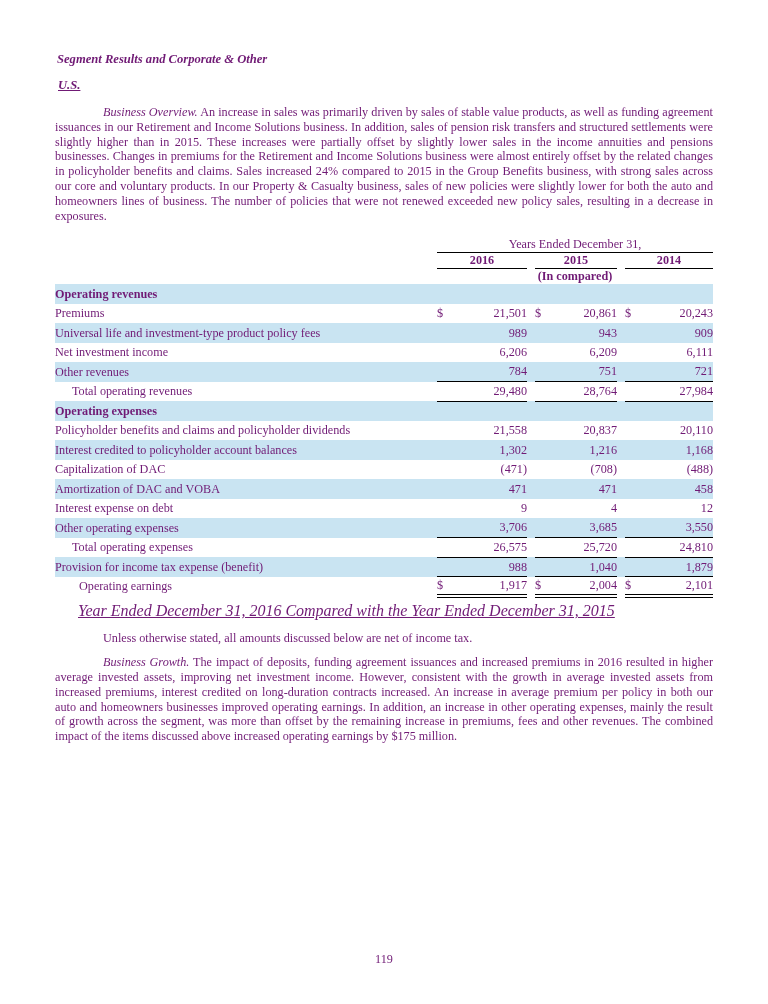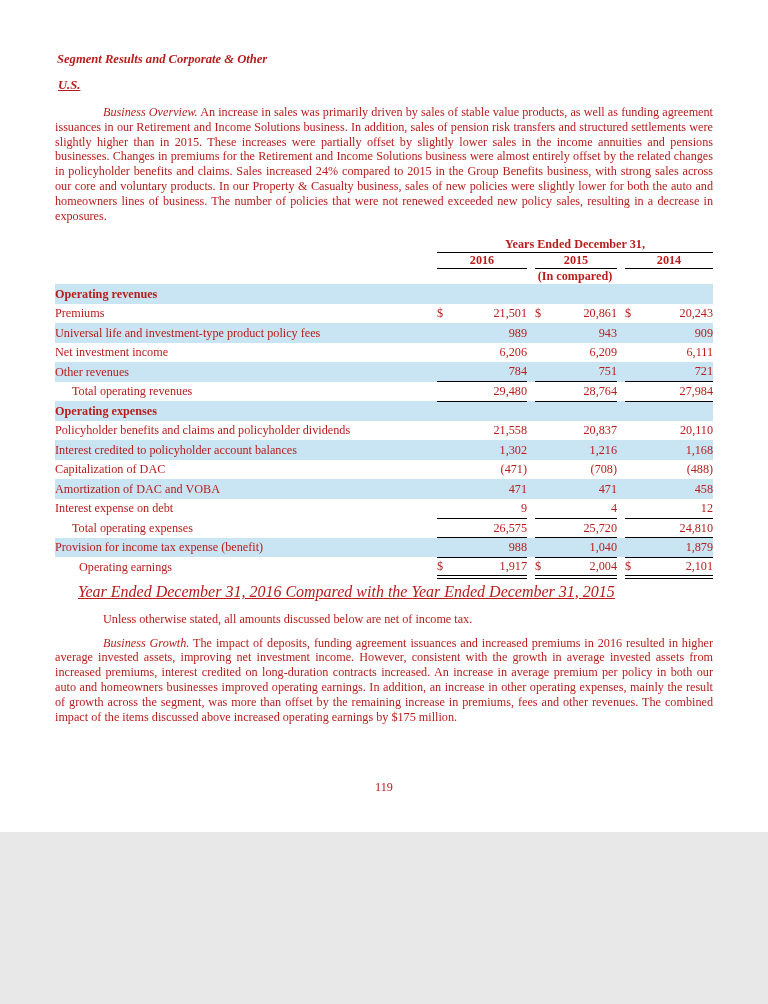--- a/index.html
+++ b/index.html
@@ -1,19 +1,19 @@
 <!DOCTYPE html>
 <html><head>
 <meta charset="utf-8">
 <style>
   * { margin:0; padding:0; box-sizing:border-box; }
   body { background:#e8e8e8; font-family:"Liberation Serif", serif; }
   .page {
-    position:relative; width:768px; height:832px; background:#ffffff;
-    color:#b91c1c; overflow:hidden;
+    position:relative; width:768px; height:1004px; background:#ffffff;
+    color:#701a75; overflow:hidden;
   }
   .content { padding:52px 55px 0 55px; }
 
   .h1 { font-size:12.6px; font-weight:bold; font-style:italic; margin:0 0 11px 2px; }
   .h2 { font-size:12.6px; font-weight:bold; font-style:italic; text-decoration:underline; margin:0 0 12px 3px; }
 
   p.body {
     font-size:12.2px; line-height:14.8px; text-align:justify;
     text-indent:48px; margin:0 0 9px 0;
   }
@@ -34,21 +34,21 @@
   td.lbl.ind2 { padding-left:24px; }
   td.cur { text-align:left; padding-left:9px; }
   td.val { text-align:right; padding-right:8px; }
   tr.shade td { background:#c9e4f2; }
   tr.section td.lbl { font-weight:bold; }
   tr.rt td.cur, tr.rt td.val { border-top:1.5px solid #000; }
   tr.rb td.cur, tr.rb td.val { border-bottom:1.5px solid #000; }
   tr.dbl td.cur, tr.dbl td.val { border-bottom:4px double #000; }
 
   tr.hdr td { height:16px; }
-  td.years-ended { text-align:center; font-weight:bold; border-bottom:1.5px solid #000; }
+  td.years-ended { text-align:center; font-weight:normal; border-bottom:1.5px solid #000; }
   td.yr { text-align:center; font-weight:bold; border-bottom:1.5px solid #000; }
   td.units { text-align:center; font-weight:bold; }
 
   .page-number {
     position:absolute; bottom:37px; left:0; width:100%;
     text-align:center; font-size:12.2px;
   }
 </style>
 </head>
 <body>
@@ -216,20 +216,31 @@
             <td class="lbl">Interest expense on debt</td>
             <td class="cur"></td>
             <td class="val">9</td>
             <td></td>
             <td class="cur"></td>
             <td class="val">4</td>
             <td></td>
             <td class="cur"></td>
             <td class="val">12</td>
           </tr>
+      <tr class="shade">
+            <td class="lbl">Other operating expenses</td>
+            <td class="cur"></td>
+            <td class="val">3,706</td>
+            <td></td>
+            <td class="cur"></td>
+            <td class="val">3,685</td>
+            <td></td>
+            <td class="cur"></td>
+            <td class="val">3,550</td>
+          </tr>
       <tr class="rt rb">
             <td class="lbl ind1">Total operating expenses</td>
             <td class="cur"></td>
             <td class="val">26,575</td>
             <td></td>
             <td class="cur"></td>
             <td class="val">25,720</td>
             <td></td>
             <td class="cur"></td>
             <td class="val">24,810</td>

